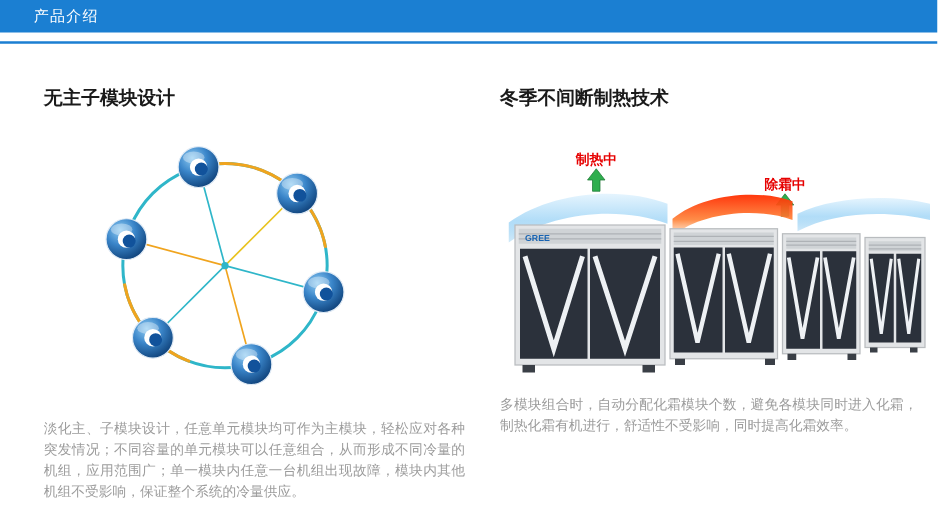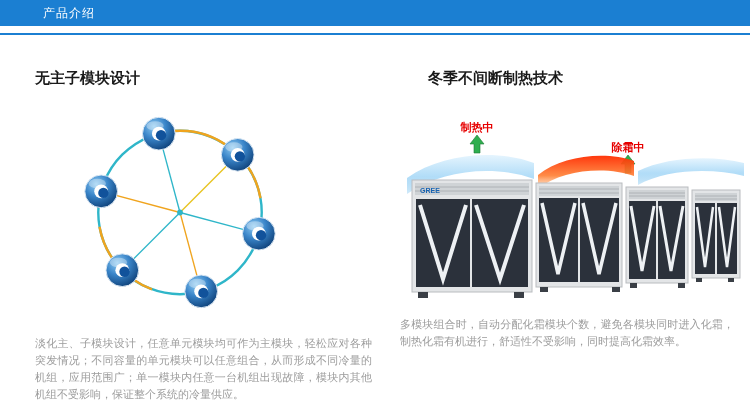--- a/index.html
+++ b/index.html
@@ -1,25 +1,25 @@
 <!DOCTYPE html>
 <html><head>
 <meta charset="utf-8">
 <style>
   html,body{margin:0;padding:0;}
   body{
     width:750px;height:412px;position:relative;background:#ffffff;
     font-family:"Liberation Sans","DejaVu Sans",sans-serif;overflow:hidden;
   }
   .header-bar{position:absolute;left:0;top:0;width:750px;height:26px;background:#1b7fd2;}
-  .header-title{display:block;line-height:26px;color:#ffffff;font-size:12px;padding-left:43px;letter-spacing:1px;}
+  .header-title{display:block;line-height:26px;color:#ffffff;font-size:12px;padding-left:27px;letter-spacing:1px;}
   .header-rule{position:absolute;left:0;top:33px;width:750px;height:2px;background:#1b7fd2;}
   .section-title{position:absolute;font-size:15px;font-weight:bold;color:#1a1a1a;white-space:nowrap;text-align:right;}
   #left-title{left:35px;top:57px;}
-  #right-title{left:400px;top:57px;margin-left:28px;}
+  #right-title{left:400px;top:57px;}
   .illustration{position:absolute;}
   #left-art{left:55px;top:100px;}
   #right-art{left:402px;top:103px;}
   .desc{position:absolute;font-size:11px;color:#9c9c9c;line-height:17px;text-align:justify;font-family:Liberation Mono, monospace;}
   #left-desc{left:35px;top:325px;width:337px;}
   #right-desc{left:400px;top:306px;width:334px;}
   .flow-label{font-size:11px;font-weight:bold;fill:#e60000;}
 </style>
 </head>
 <body>

